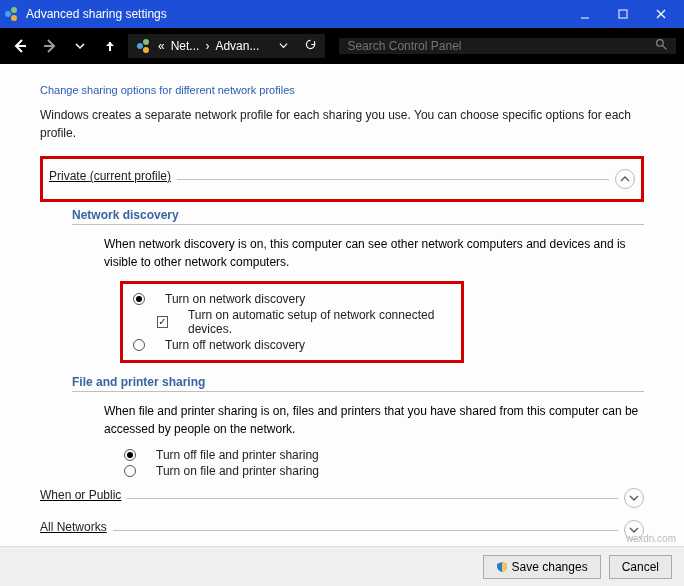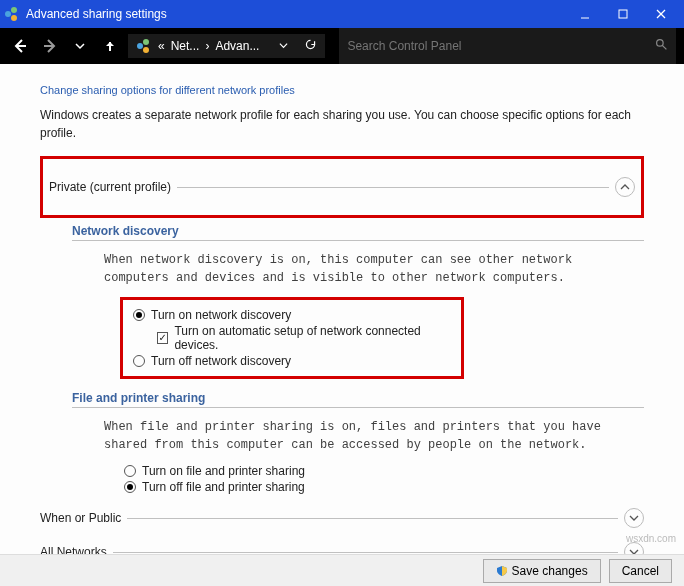--- a/index.html
+++ b/index.html
@@ -5,41 +5,41 @@
     * { box-sizing: border-box; margin: 0; padding: 0; }
     body { font-family: "Segoe UI", Tahoma, sans-serif; font-size: 12px; width: 684px; height: 586px; background: #fff; position: relative; overflow: hidden; }
     .titlebar { background: #1d4ed8; color: #fff; height: 28px; display: flex; align-items: center; padding: 0 4px; }
     .titlebar .icon { width: 16px; height: 16px; margin-right: 6px; display: inline-flex; align-items: center; justify-content: center; }
     .titlebar .spacer { flex: 1; }
     .titlebar .winbtn { width: 38px; height: 28px; display: inline-flex; align-items: center; justify-content: center; color: #fff; }
     .toolbar { background: #000; height: 36px; display: flex; align-items: center; gap: 6px; padding: 0 8px; }
     .toolbar .navbtn { width: 24px; height: 24px; display: inline-flex; align-items: center; justify-content: center; color: #fff; }
     .toolbar .crumbs { display: flex; align-items: center; gap: 6px; color: #fff; font-size: 12px; }
     .toolbar .crumbs .icon { width: 16px; height: 16px; display: inline-flex; }
-    .toolbar .search { flex: 1; margin-left: 8px; height: 36px; background: #1a1a1a; display: flex; align-items: center; padding: 0 8px; color: #888; justify-content: flex-end; }
+    .toolbar .search { flex: 1; margin-left: 8px; height: 16px; background: #1a1a1a; display: flex; align-items: center; padding: 0 8px; color: #888; justify-content: flex-end; }
     .toolbar .search input { flex: 1; background: transparent; border: none; color: #888; outline: none; font-size: 12px; }
     .content { padding: 20px 40px 6px 40px; background: #fdfdfd; }
     h2.page-title { color: #2a5db0; font-weight: 400; font-size: 11px; margin-bottom: 10px; }
     .desc { color: #222; margin-bottom: 14px; line-height: 1.5; }
-    .section-row { display: flex; align-items: center; margin: 14px 0; }
+    .section-row { display: flex; margin: 6px 0; text-decoration: underline; }
     .section-row .label { color: #222; white-space: nowrap; }
     .section-row .line { flex: 1; border-bottom: 1px solid #c0c0c0; margin: 0 6px; height: 0; align-self: center; }
     .section-row .chev { width: 20px; height: 20px; border: 1px solid #bbb; border-radius: 50%; display: inline-flex; align-items: center; justify-content: center; }
     .redbox-1 { border: 3px solid #d30000; padding: 4px 6px; margin-bottom: 4px; }
     .sub-label { color: #3b639f; margin-left: 32px; margin-top: 6px; font-weight: bold; }
     .sub-line { border-bottom: 1px solid #c0c0c0; margin-left: 32px; margin-top: 2px; }
-    .sub-desc { margin: 10px 0 10px 64px; line-height: 1.5; color: #404040; font-family: Liberation Mono, monospace; }
+    .sub-desc { margin: 10px 0 10px 64px; line-height: 1.5; color: #000000; }
     .redbox-2 { border: 3px solid #d30000; margin-left: 80px; margin-right: 180px; padding: 6px 10px; margin-bottom: 12px; }
-    .radio-row, .check-row { display: flex; align-items: center; gap: 6px; margin: 2px 0; color: #222; }
+    .radio-row, .check-row { display: flex; align-items: center; gap: 20px; margin: 2px 0; color: #222; }
     .check-row { margin-left: 24px; }
     .radio { width: 12px; height: 12px; border: 1px solid #555; border-radius: 50%; display: inline-flex; align-items: center; justify-content: center; }
     .radio .dot { width: 6px; height: 6px; background: #000; border-radius: 50%; }
     .checkbox { width: 12px; height: 12px; border: 1px solid #555; display: inline-flex; align-items: center; justify-content: center; font-size: 10px; line-height: 1; }
     .opt-group { margin-left: 84px; margin-bottom: 10px; }
-    .buttonbar { position: absolute; bottom: 0; left: 0; right: 0; height: 32px; background: #f0f0f0; border-top: 1px solid #ddd; display: flex; align-items: center; justify-content: flex-end; padding: 0 12px; gap: 8px; }
+    .buttonbar { position: absolute; bottom: 0; left: 0; right: 0; height: 40px; background: #f0f0f0; border-top: 1px solid #ddd; display: flex; align-items: center; justify-content: flex-end; padding: 0 12px; gap: 8px; }
     .btn { background: #e9e9e9; border: 1px solid #aaa; padding: 4px 12px; font-size: 12px; display: inline-flex; align-items: center; gap: 4px; }
     .shield { width: 12px; height: 12px; }
     .watermark { position: absolute; bottom: 42px; right: 8px; color: #bbb; font-size: 10px; }
     .netsharing-icon svg { width: 16px; height: 16px; }
   </style>
 </head>
 <body>
 
 <div class="titlebar">
   <span class="icon netsharing-icon">
@@ -164,28 +164,28 @@
       <span class="radio"></span>
       <span>Turn off network discovery</span>
     </div>
   </div>
 
   <div class="sub-label">File and printer sharing</div>
   <div class="sub-line"></div>
   <p class="sub-desc">When file and printer sharing is on, files and printers that you have shared from this computer can be accessed by people on the network.</p>
   <div class="opt-group">
     <div class="radio-row">
-      <span class="radio"></span>
-      <span>Turn on file and printer sharing</span>
-    </div>
-    <div class="radio-row">
       <span class="radio">
           <span class="dot"></span>
         </span>
       <span>Turn off file and printer sharing</span>
+    </div>
+    <div class="radio-row">
+      <span class="radio"></span>
+      <span>Turn on file and printer sharing</span>
     </div>
   </div>
 
   <div class="section-row">
     <span class="label">When or Public</span>
     <span class="line"></span>
     <span class="chev">
       <svg width="10" height="10" viewBox="0 0 10 10">
           <path d="M1 3 L5 7 L9 3" fill="none" stroke="#555" stroke-width="1.3"></path>
         </svg>

